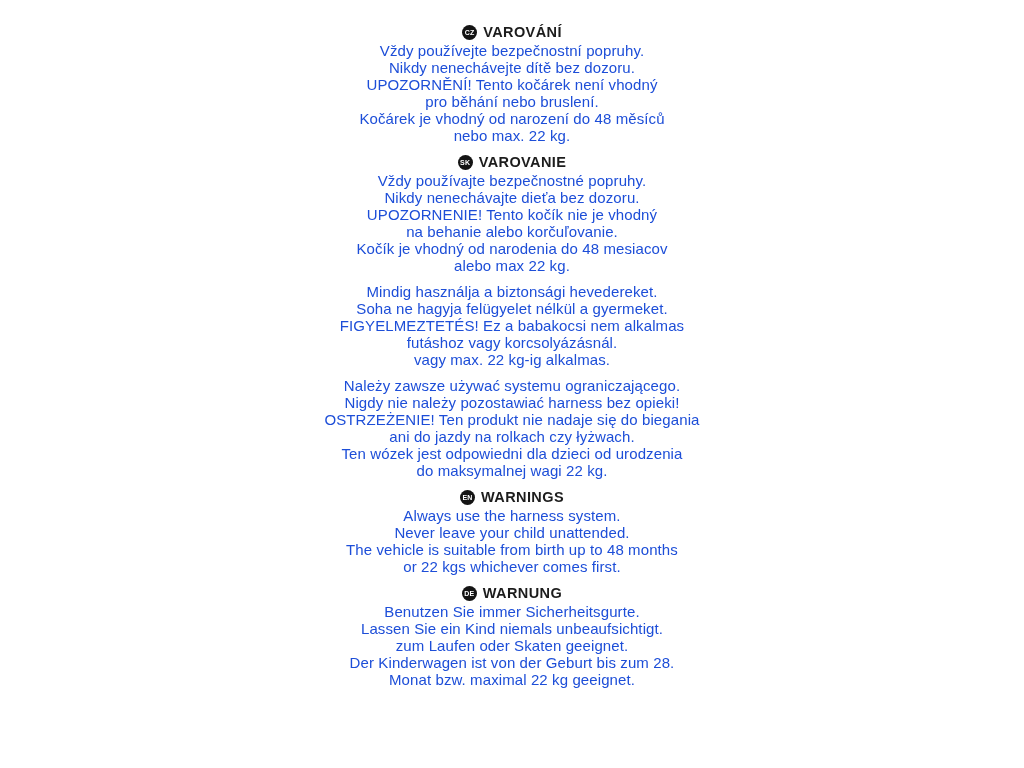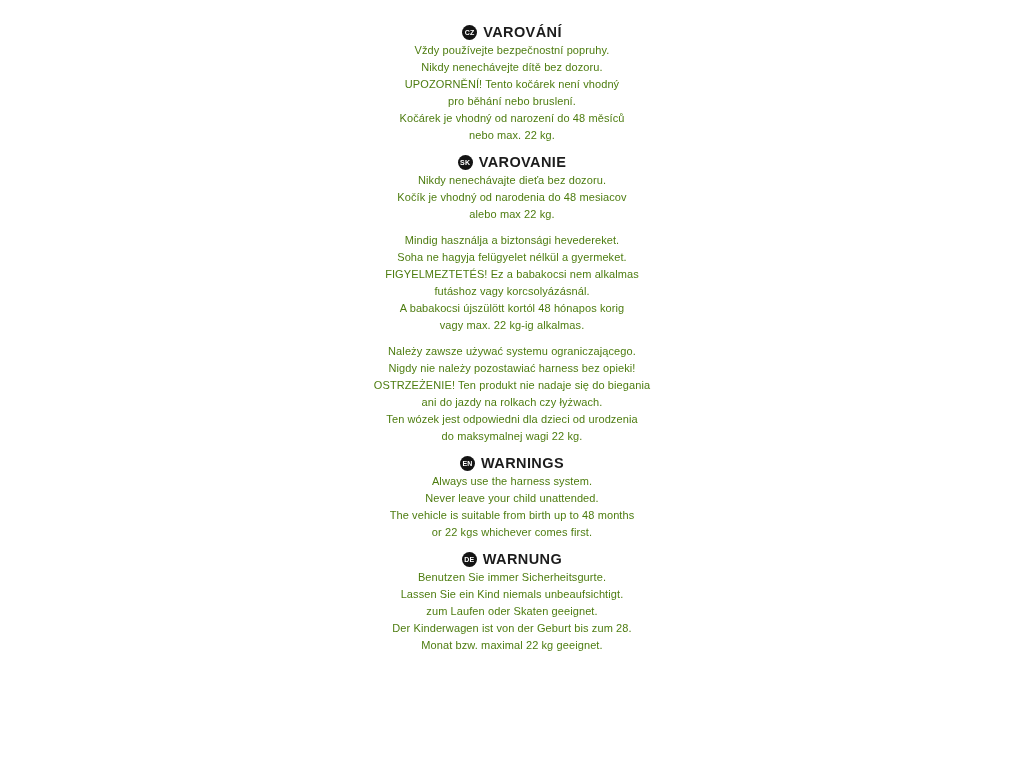--- a/index.html
+++ b/index.html
@@ -42,23 +42,23 @@
     flex: 0 0 auto;
   }
   .section-heading {
     font-size: 14.5px;
     font-weight: bold;
     color: #1c1c1c;
     letter-spacing: 0.4px;
     text-transform: uppercase;
   }
   .warning-line {
-    font-size: 11px;
+    font-size: 15px;
     line-height: 17px;
-    color: #4d7c0f;
+    color: #1d4ed8;
     letter-spacing: 0.1px;
   }
 </style>
 </head>
 <body>
 
 <div class="page">
   <div id="sections-root">
   <section class="warning-section">
     <div class="section-heading-row">
@@ -74,33 +74,35 @@
           <div class="warning-line">nebo max. 22 kg.</div>
         </div>
   </section>
 
   <section class="warning-section">
     <div class="section-heading-row">
       <span class="lang-badge">SK</span>
       <span class="section-heading">VAROVANIE</span>
     </div>
     <div class="section-lines">
+          <div class="warning-line">Vždy používajte bezpečnostné popruhy.</div>
           <div class="warning-line">Nikdy nenechávajte dieťa bez dozoru.</div>
+          <div class="warning-line">UPOZORNENIE! Tento kočík nie je vhodný</div>
+          <div class="warning-line">na behanie alebo korčuľovanie.</div>
           <div class="warning-line">Kočík je vhodný od narodenia do 48 mesiacov</div>
           <div class="warning-line">alebo max 22 kg.</div>
         </div>
   </section>
 
   <section class="warning-section">
     <div class="section-lines">
           <div class="warning-line">Mindig használja a biztonsági hevedereket.</div>
           <div class="warning-line">Soha ne hagyja felügyelet nélkül a gyermeket.</div>
           <div class="warning-line">FIGYELMEZTETÉS! Ez a babakocsi nem alkalmas</div>
           <div class="warning-line">futáshoz vagy korcsolyázásnál.</div>
-          <div class="warning-line">A babakocsi újszülött kortól 48 hónapos korig</div>
           <div class="warning-line">vagy max. 22 kg-ig alkalmas.</div>
         </div>
   </section>
 
   <section class="warning-section">
     <div class="section-lines">
           <div class="warning-line">Należy zawsze używać systemu ograniczającego.</div>
           <div class="warning-line">Nigdy nie należy pozostawiać harness bez opieki!</div>
           <div class="warning-line">OSTRZEŻENIE! Ten produkt nie nadaje się do biegania</div>
           <div class="warning-line">ani do jazdy na rolkach czy łyżwach.</div>

